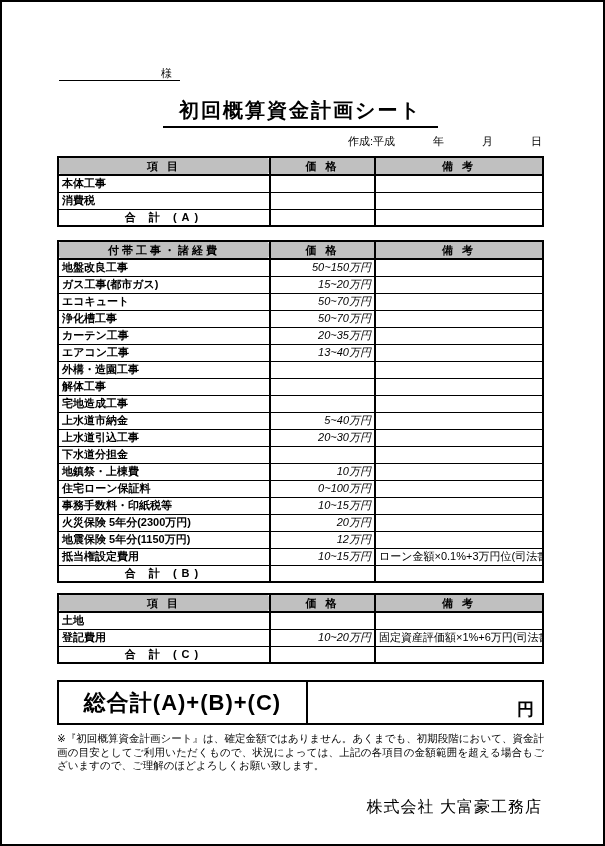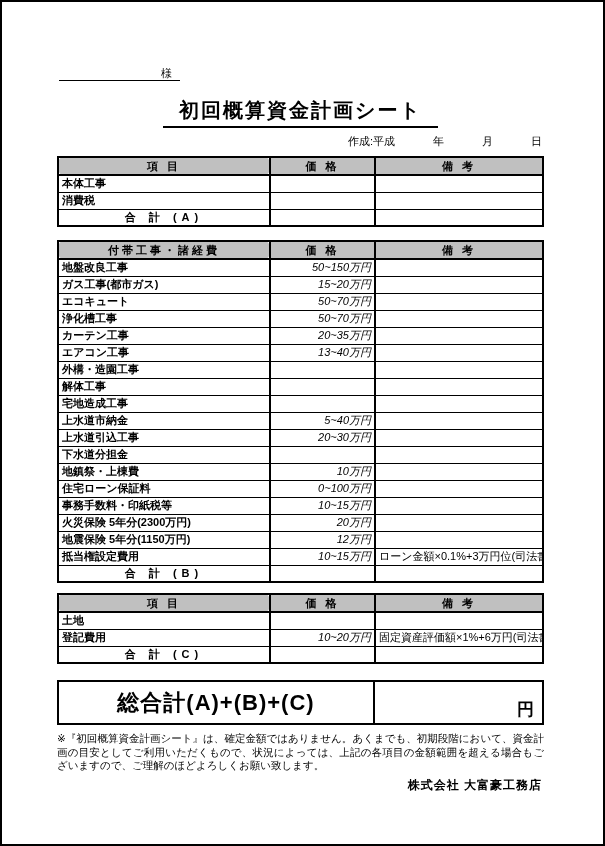--- a/index.html
+++ b/index.html
@@ -48,32 +48,32 @@
   .c-price { text-align:right;font-style:italic; }
   .c-remark { text-align:left; }
   tfoot td { border-top:2px solid #000; font-weight:bold; }
   tfoot .c-item { text-align:center; letter-spacing:5px; }
 
   
   .grand {
     display:flex; border:2px solid #000; height:45px; margin-top:16px; width:487px;
   }
   .grand-left {
-    width:316px; border-right:2px solid #000; display:flex;
+    width:249px; border-right:2px solid #000; display:flex;
     align-items:center; justify-content:center;
     font-size:22px; font-weight:bold; letter-spacing:1px;
   }
   .grand-right {
     flex:1; display:flex; align-items:flex-end; justify-content:flex-end;
     font-size:17px; font-weight:bold; padding:0 8px 2px 0;
   }
 
   
   .note { font-size:10.5px; line-height:1.3; margin-top:7px; text-align:justify; }
-  .company { text-align:right; font-weight:bold; font-size:12px; letter-spacing:1px; margin-top:4px; padding-right:2px; }
+  .company { text-align:right; font-weight:normal; font-size:16px; letter-spacing:1px; margin-top:24px; padding-right:2px; }
 </style>
 </head>
 <body>
 
 <div class="page">
   <div class="content">
 
     <div class="customer-line">
       <span>様</span>
     </div>

